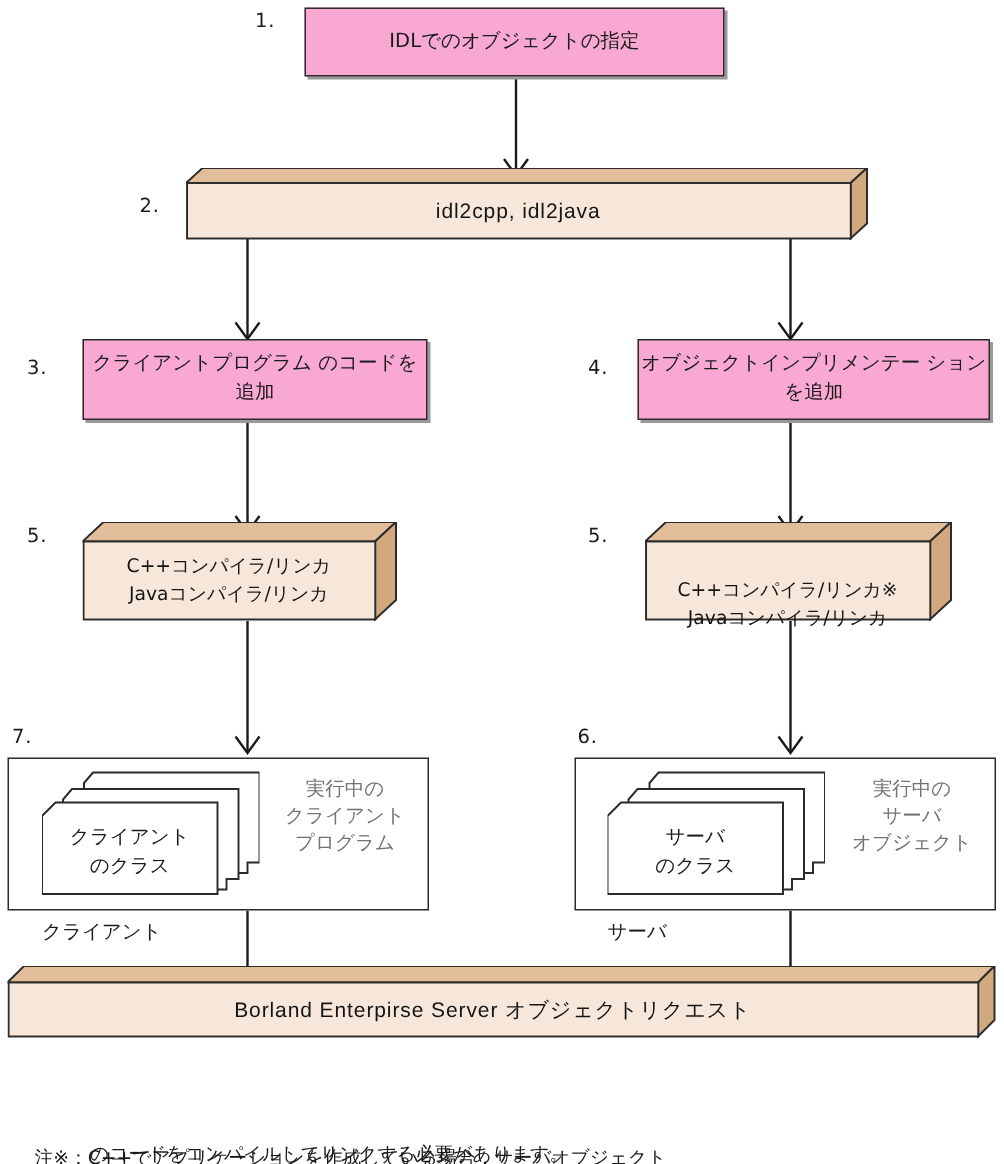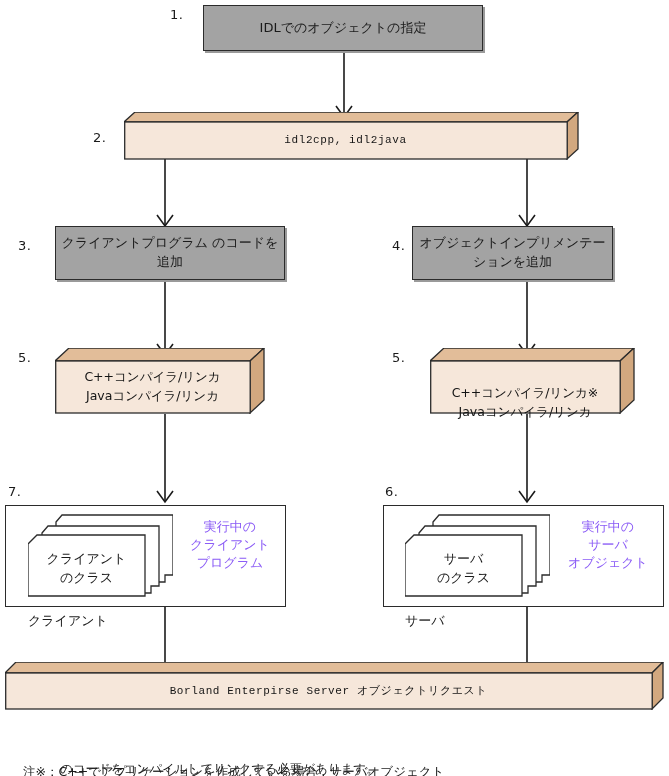--- a/index.html
+++ b/index.html
@@ -28,21 +28,21 @@
     font-size: 13px;
     letter-spacing: 0.5px;
     color: #1a1a1a;
     white-space: nowrap;
   }
 
   
   .plain-box {
     box-sizing: border-box;
     border: 1.5px solid #2b2b2b;
-    background: #a3a3a3;
+    background: #f9a8d4;
     box-shadow: 2px 2px 0 0 #9a9a9a;
     display: flex;
     align-items: center;
     justify-content: center;
     text-align: center;
     font-size: 13px;
     line-height: 1.45;
     color: #1a1a1a;
   }
 
@@ -54,37 +54,37 @@
     display: flex;
     align-items: center;
     justify-content: center;
     text-align: center;
     font-size: 13px;
     line-height: 1.5;
     color: #141414;
     white-space: pre-line;
   }
   .beam .beam-label.mono {
-    font-family: Liberation Mono, monospace;
-    font-size: 11px;
+    font-family: Liberation Sans, sans-serif;
+    font-size: 14px;
     letter-spacing: 0.6px;
   }
 
   
   .container-box {
     box-sizing: border-box;
     border: 1.5px solid #2b2b2b;
     background: #ffffff;
   }
   .container-label {
     position: absolute;
     font-size: 13px;
     line-height: 1.4;
     text-align: center;
-    color: #8b5cf6;
+    color: #737373;
     white-space: pre-line;
   }
   .under-label {
     position: absolute;
     font-size: 13px;
     color: #1a1a1a;
     white-space: nowrap;
   }
 
   
@@ -160,21 +160,21 @@
       <rect x="0.7" y="10" width="442.5" height="37" fill="#f6e7da" stroke="#2b2b2b" stroke-width="1.3"></rect>
     </svg>
     <div class="beam-label mono" style="left:0; top:10px; width:443px; height:37px;">idl2cpp, idl2java</div>
   </div>
 
   <div class="abs step-num" style="left:18px; top:238px;">3.</div>
   <div class="abs plain-box" style="left:55px; top:226px; width:230px; height:54px;">クライアントプログラム
 のコードを追加</div>
 
   <div class="abs step-num" style="left:392px; top:238px;">4.</div>
-  <div class="abs plain-box" style="left:412px; top:226px; width:201px; height:54px;">オブジェクトインプリメンテー
+  <div class="abs plain-box" style="left:425px; top:226px; width:235px; height:54px;">オブジェクトインプリメンテー
 ションを追加</div>
 
   <div class="abs step-num" style="left:18px; top:350px;">5.</div>
   <div class="beam" style="left:55px; top:348px; width:174px; height:66px;">
     <svg class="beam-svg" width="210" height="66">
       <polygon points="0,13 14,0 209,0 195,13" fill="#e2bd99" stroke="#2b2b2b" stroke-width="1.3"></polygon>
       <polygon points="195,13 209,0 209,52 195,65" fill="#d2a87f" stroke="#2b2b2b" stroke-width="1.3"></polygon>
       <rect x="0.7" y="13" width="194.5" height="52" fill="#f6e7da" stroke="#2b2b2b" stroke-width="1.3"></rect>
     </svg>
     <div class="beam-label" style="left:0; top:13px; width:195px; height:52px; font-size:12.5px;">C++コンパイラ/リンカ
@@ -226,21 +226,21 @@
     <div class="card-text" style="left:0; top:30px; width:117px; height:54px;">サーバ
 のクラス</div>
   </div>
 
   <div class="container-label" style="left:555px; top:518px; width:106px;">実行中の
 サーバ
 オブジェクト</div>
 
   <div class="under-label" style="left:405px; top:612px;">サーバ</div>
 
-  <div class="beam" style="left:5px; top:662px; width:659px; height:53px;">
+  <div class="beam" style="left:5px; top:644px; width:659px; height:53px;">
     <svg class="beam-svg" width="659" height="48">
       <polygon points="0,11 11,0 658,0 647,11" fill="#e2bd99" stroke="#2b2b2b" stroke-width="1.3"></polygon>
       <polygon points="647,11 658,0 658,36 647,47" fill="#d2a87f" stroke="#2b2b2b" stroke-width="1.3"></polygon>
       <rect x="0.7" y="11" width="646.5" height="36" fill="#f6e7da" stroke="#2b2b2b" stroke-width="1.3"></rect>
     </svg>
     <div class="beam-label mono" style="left:0; top:11px; width:647px; height:36px;">Borland Enterpirse Server オブジェクトリクエスト</div>
   </div>
 
   <div class="footnote" style="left:23px; top:740px;">
     <span>注※：</span><span>C++でアプリケーションを作成している場合，サーバオブジェクト</span>

